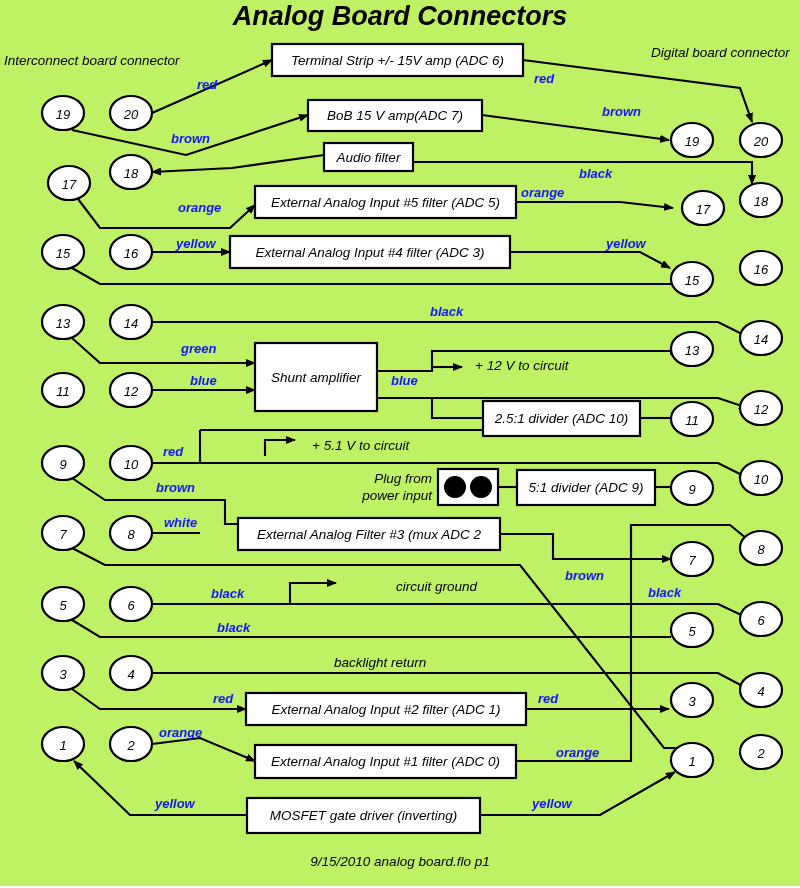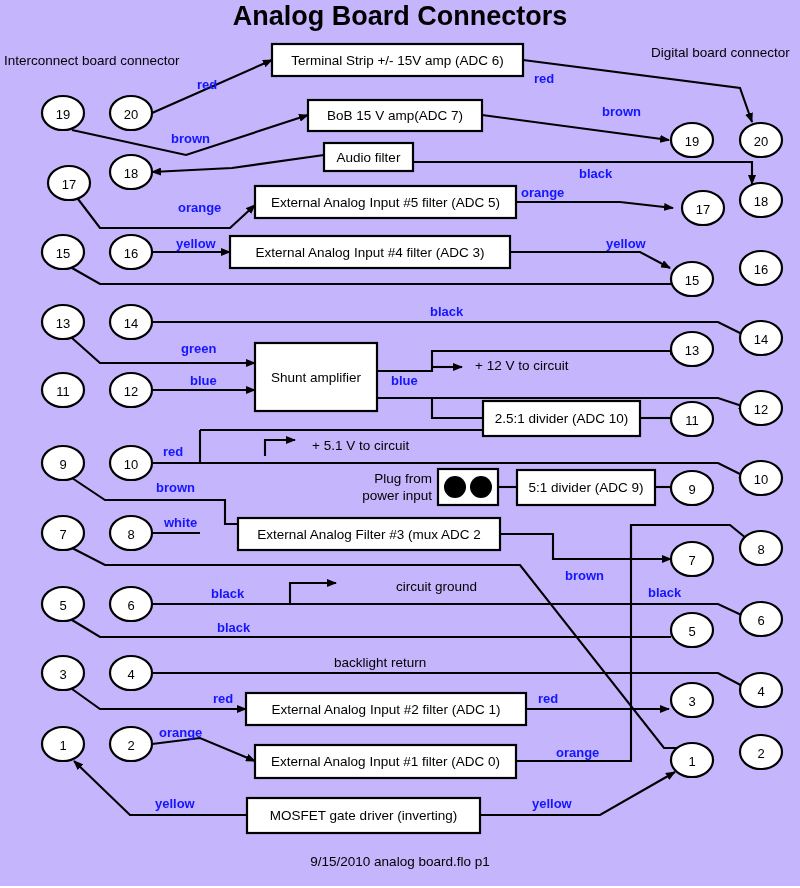--- a/index.html
+++ b/index.html
@@ -10,21 +10,22 @@
   }
   body {
     font-family: "Liberation Sans", sans-serif;
     color: #000000;
   }
   #page {
     position: relative;
     width: 800px;
     height: 886px;
     overflow: hidden;
-    background: #c4b5fd;
+    background: #bef264;
+    font-style: italic;
   }
   #diagram {
     position: absolute;
     left: 0;
     top: 0;
     width: 800px;
     height: 888px;
     display: block;
   }
   .title-text {

